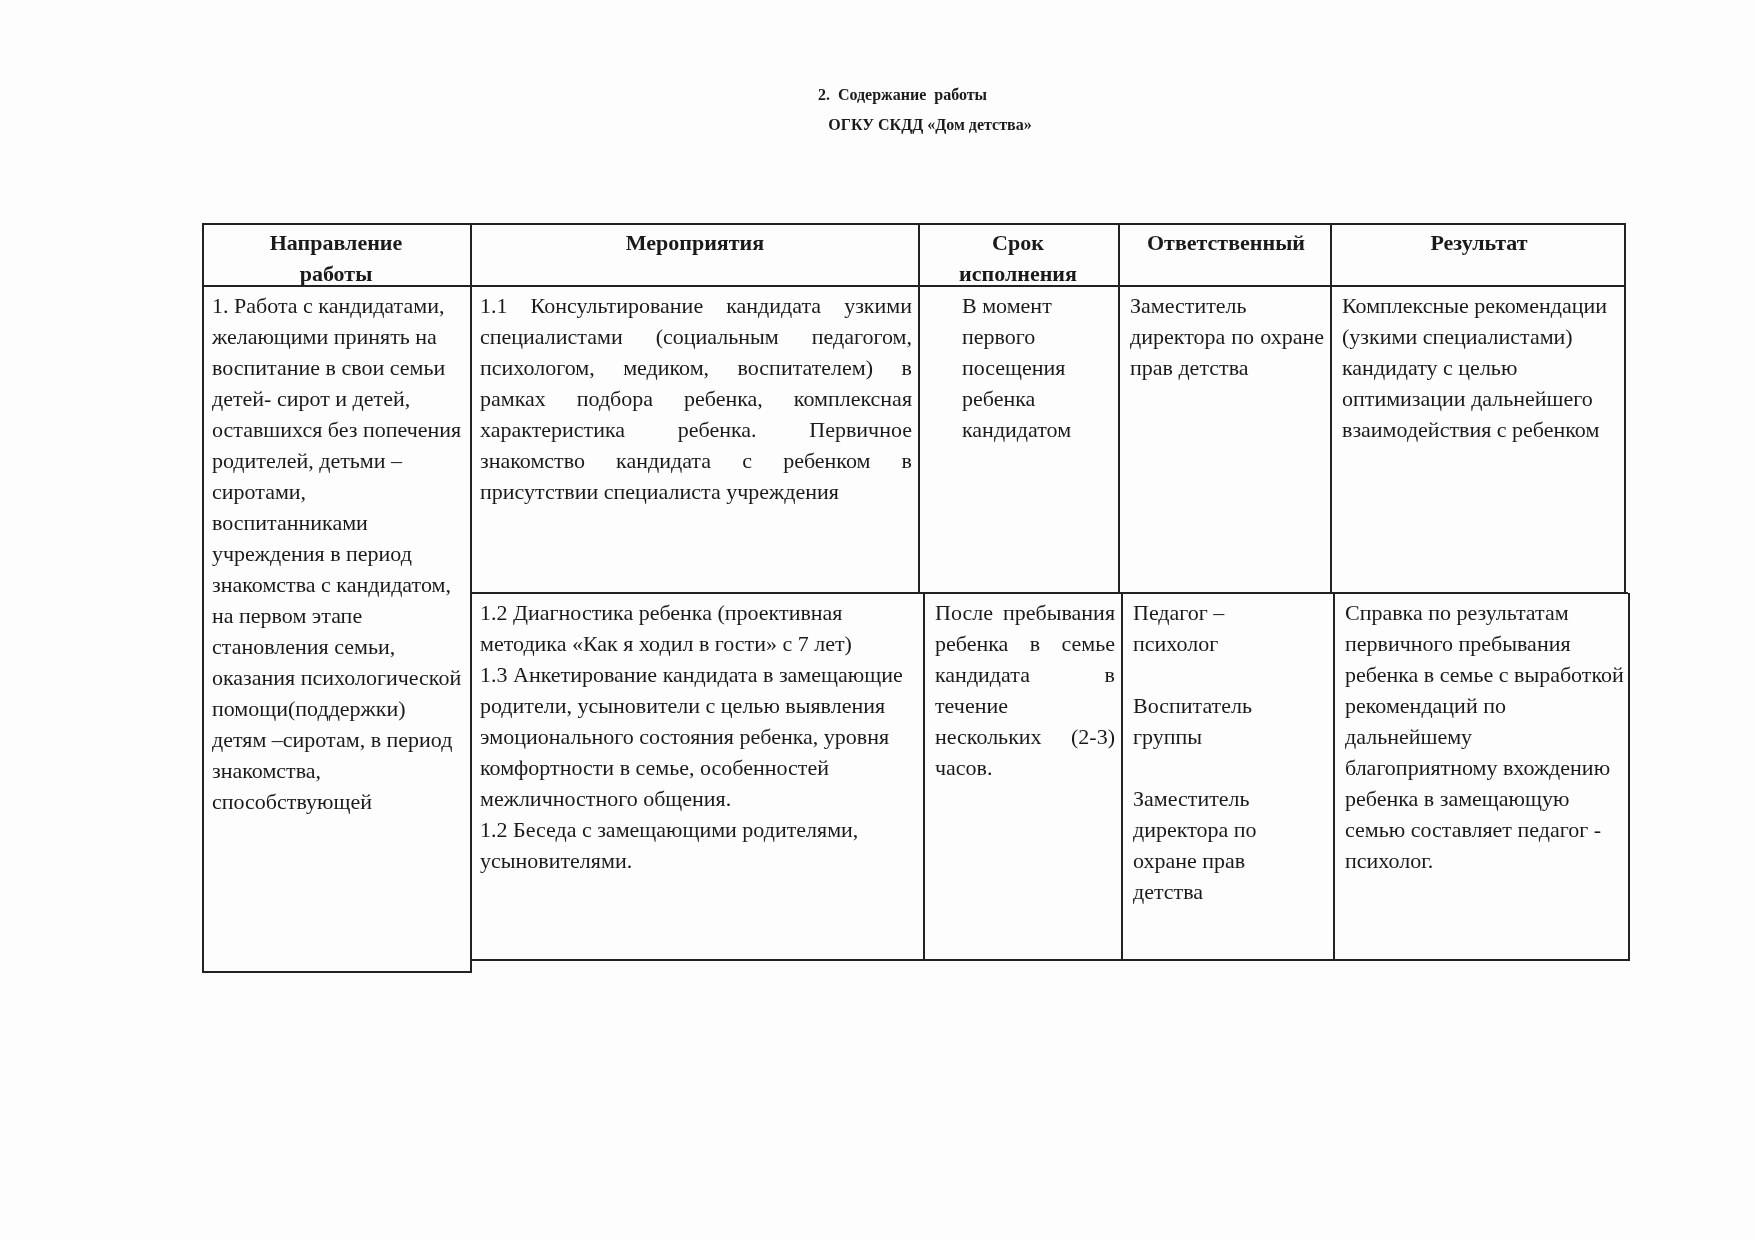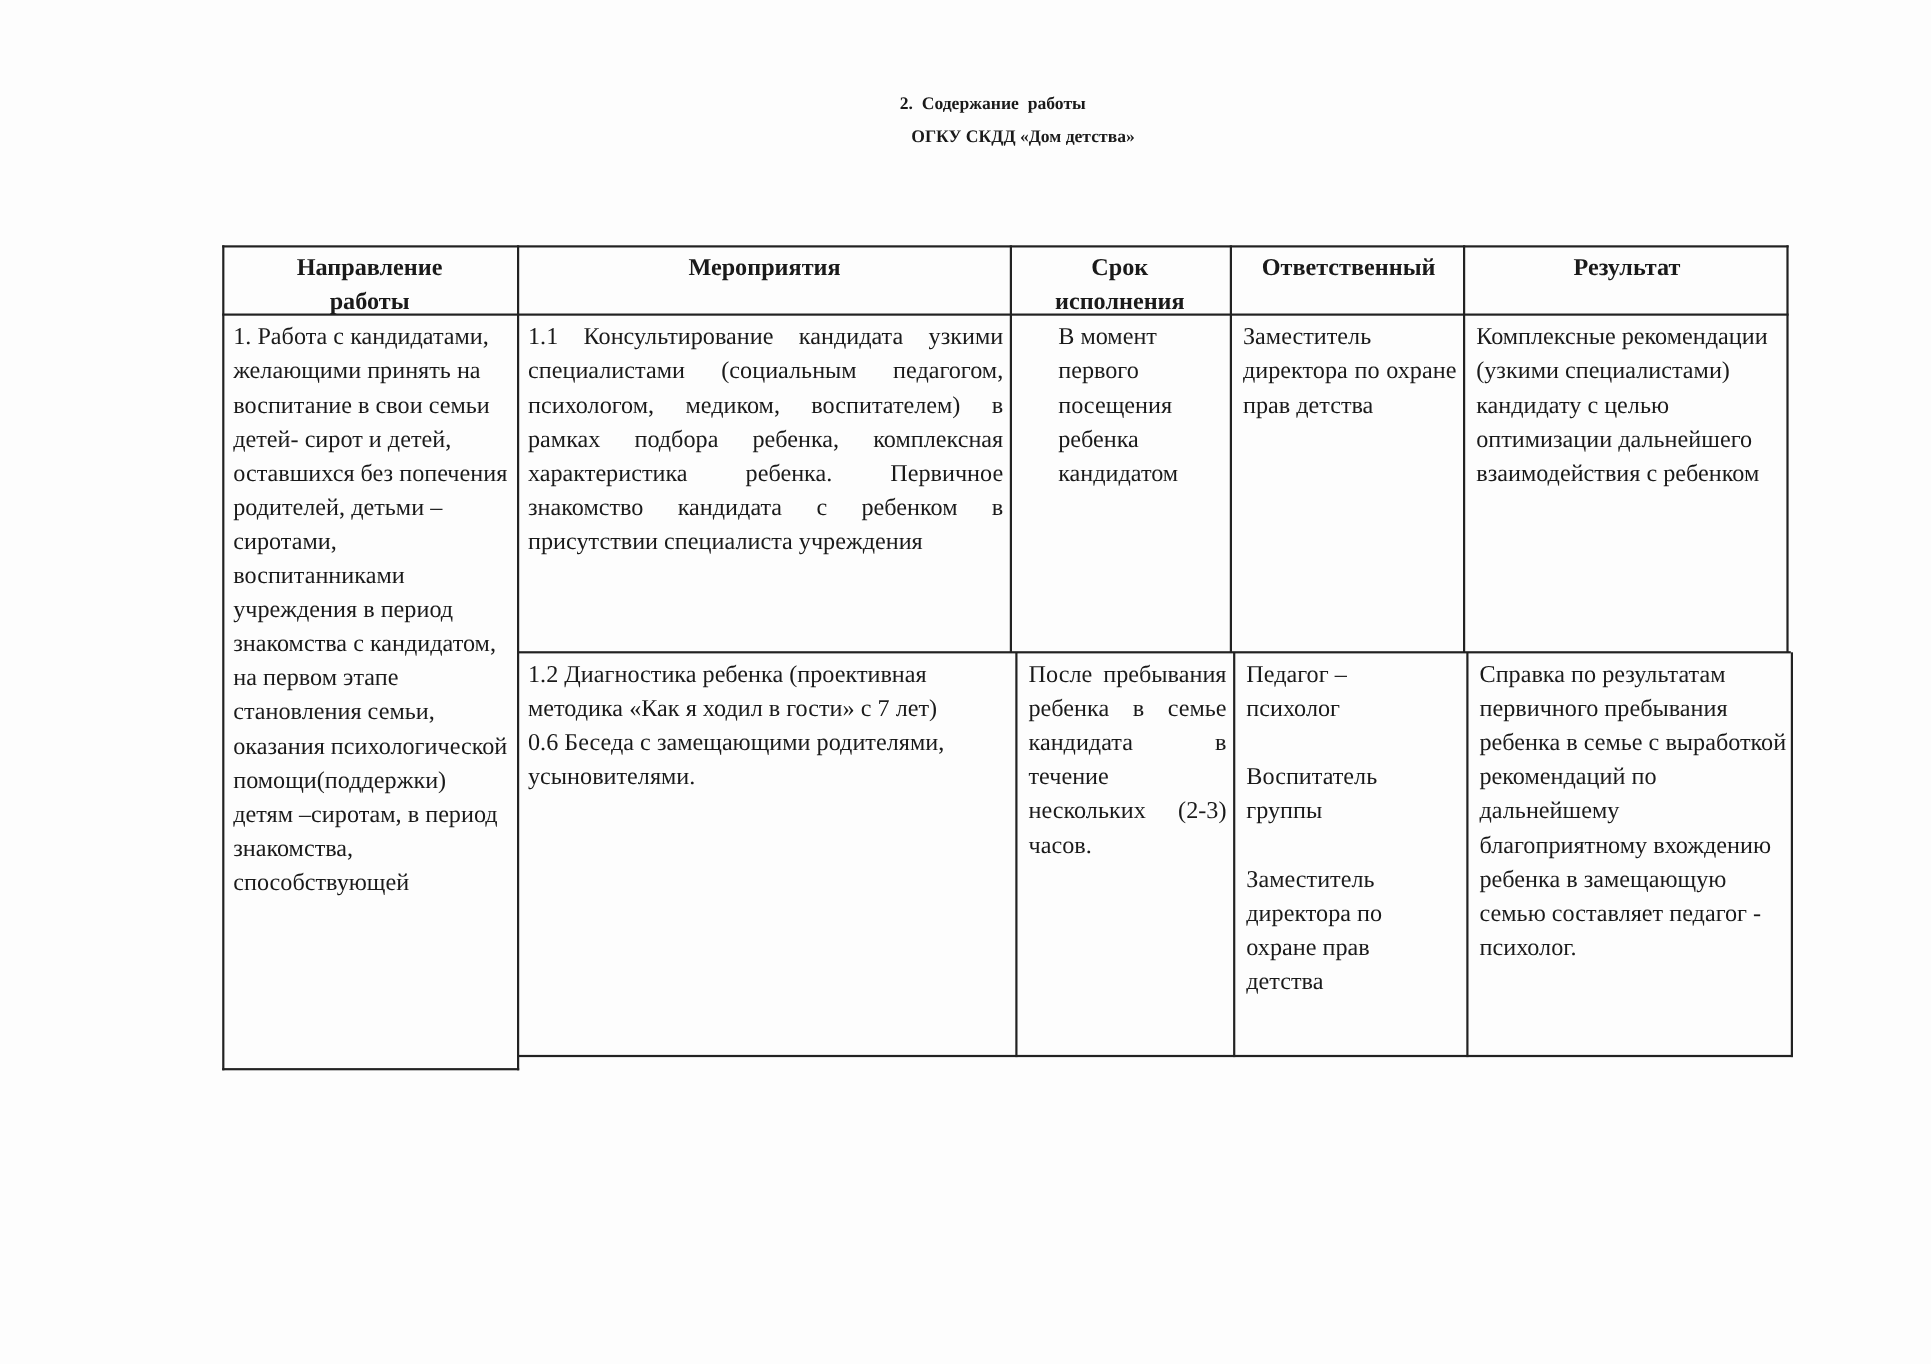--- a/index.html
+++ b/index.html
@@ -47,21 +47,22 @@
 
   <div class="cell" style="left:0;top:63px;width:268px;height:687px;">1. Работа с кандидатами, желающими принять на воспитание в свои семьи детей- сирот и детей, оставшихся без попечения родителей,  детьми – сиротами, воспитанниками учреждения в период знакомства с кандидатом, на первом этапе становления семьи, оказания психологической помощи(поддержки) детям –сиротам, в период знакомства, способствующей</div>
 
   <div class="cell just" style="left:268px;top:63px;width:450px;height:307px;">1.1 Консультирование кандидата узкими специалистами (социальным педагогом, психологом, медиком, воспитателем) в рамках подбора ребенка, комплексная характеристика ребенка. Первичное знакомство кандидата с ребенком в присутствии специалиста учреждения</div>
   <div class="cell" style="left:718px;top:63px;width:200px;height:307px;padding-right:60px;margin-left:32px;">В момент первого посещения ребенка кандидатом</div>
   <div class="cell just" style="left:918px;top:63px;width:212px;height:307px;">Заместитель директора по охране прав детства</div>
   <div class="cell" style="left:1130px;top:63px;width:294px;height:307px;">Комплексные рекомендации (узкими специалистами) кандидату с целью оптимизации дальнейшего взаимодействия с ребенком</div>
 
   <div class="cell" style="left:268px;top:370px;width:455px;height:380px;padding-right:0;">
     <p class="para">1.2 Диагностика ребенка (проективная методика «Как я ходил в гости» с 7 лет)</p>
-    <p class="para">0.6 Беседа с замещающими родителями, усыновителями.</p>
+    <p class="para">1.3 Анкетирование кандидата в замещающие родители, усыновители с целью выявления эмоционального состояния ребенка, уровня комфортности в семье, особенностей межличностного общения.</p>
+    <p class="para">1.2 Беседа с замещающими родителями, усыновителями.</p>
   </div>
   <div class="cell just" style="left:723px;top:370px;width:198px;height:380px;">После пребывания ребенка в семье кандидата в течение нескольких (2-3) часов.</div>
   <div class="cell" style="left:921px;top:370px;width:212px;height:380px;">
     <p class="para" style="padding-right:60px;">Педагог – психолог</p>
     <div class="gap"></div>
     <p class="para" style="padding-right:30px;">Воспитатель группы</p>
     <div class="gap"></div>
     <p class="para" style="padding-right:20px;">Заместитель директора по охране прав детства</p>
   </div>
   <div class="cell" style="left:1133px;top:370px;width:295px;height:380px;padding-right:4px;">Справка по результатам первичного пребывания ребенка в семье с выработкой рекомендаций по дальнейшему благоприятному вхождению ребенка в замещающую семью составляет педагог - психолог.</div>

